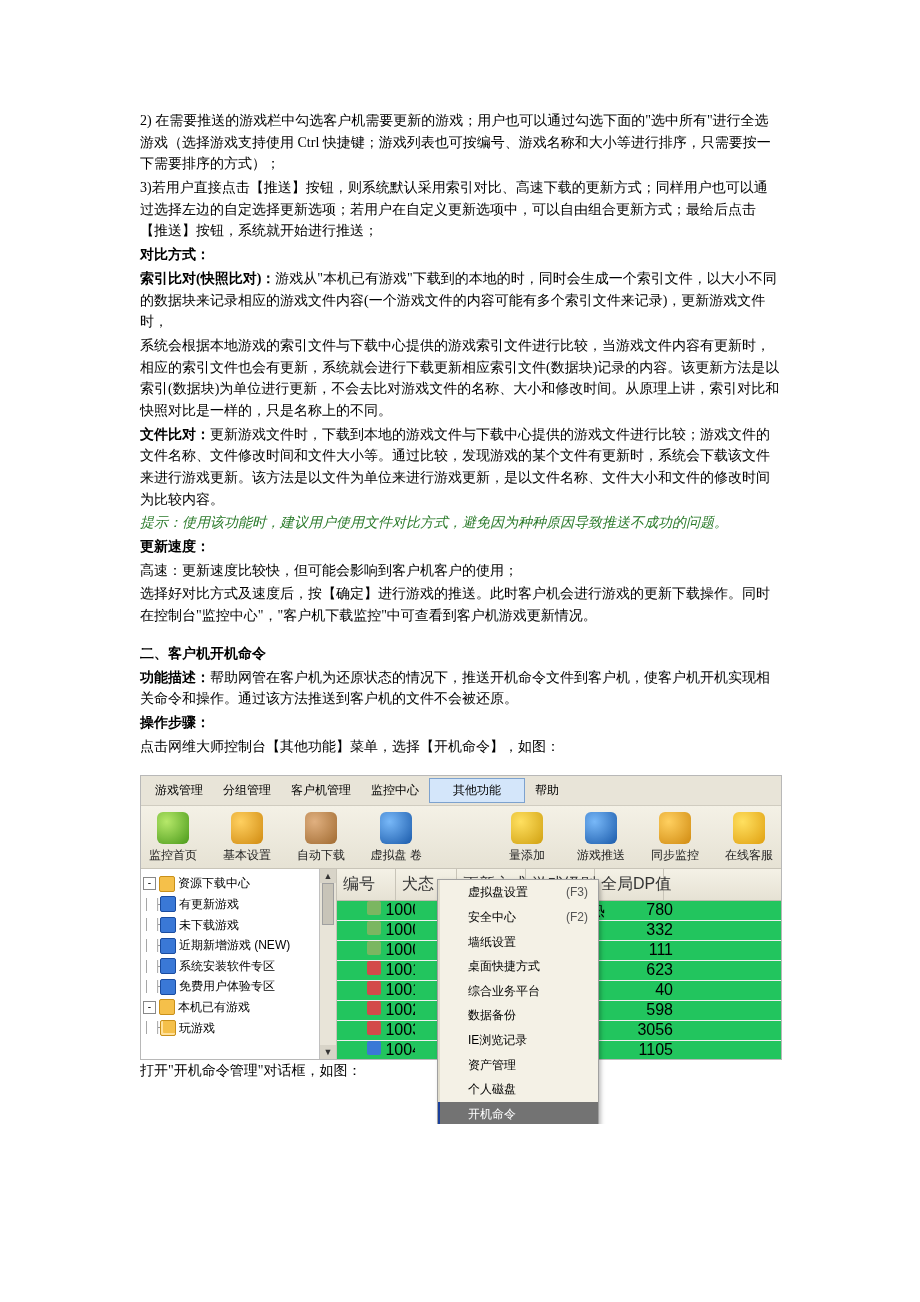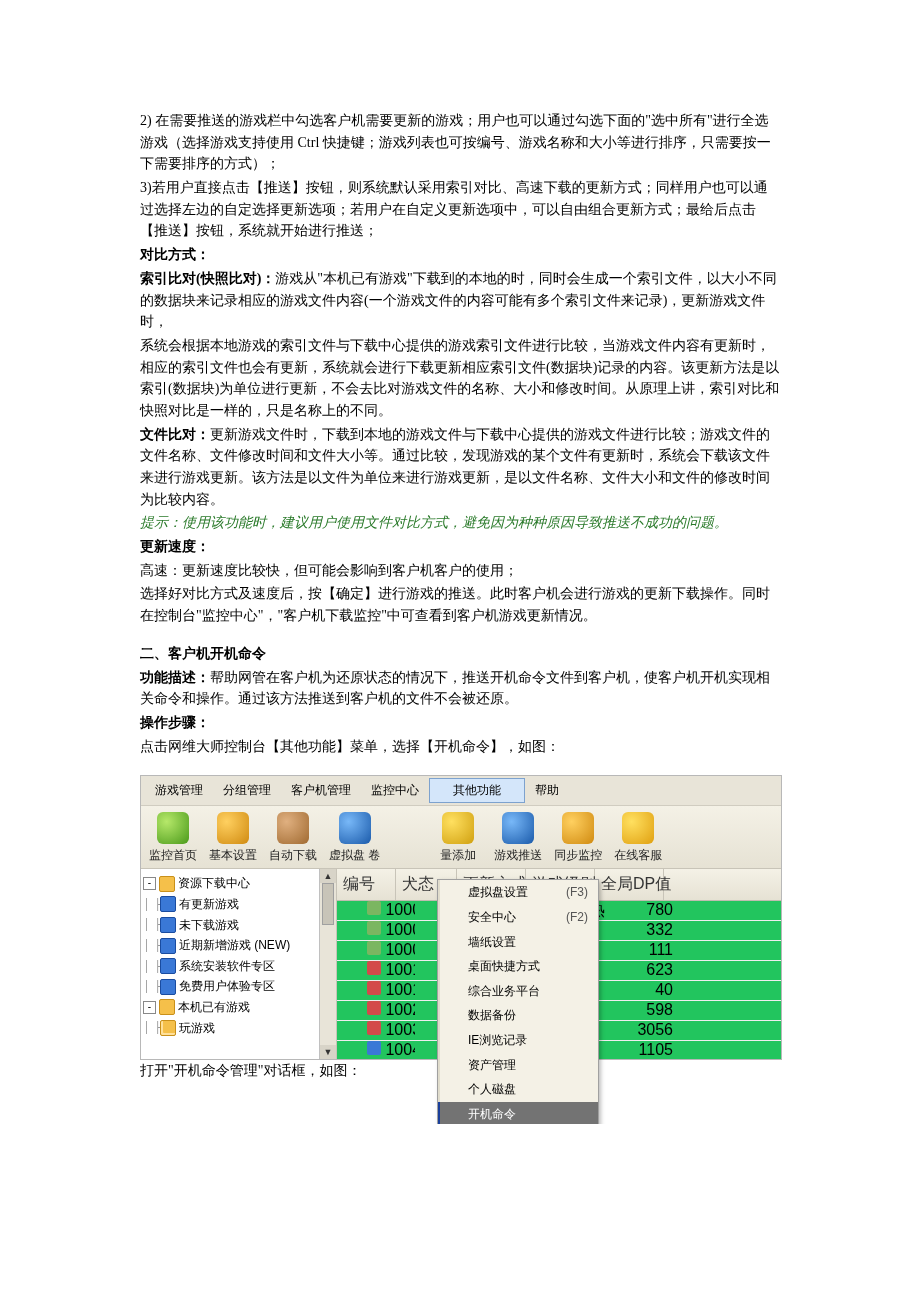--- a/index.html
+++ b/index.html
@@ -47,21 +47,21 @@
     background: #d4e6fa;
     border: 1px solid #7da2ce;
     padding: 2px 23px;
   }
 
   
   .toolbar {
     display: flex;
     background: linear-gradient(#f4f1e6, #e6e2d4);
     padding: 6px 8px 4px 8px;
-    gap: 12px;
+    gap: 26px;
     border-bottom: 1px solid #c8c4b8;
     align-items: flex-end;
   }
   .tbtn {
     display: flex;
     flex-direction: column;
     align-items: center;
     min-width: 48px;
   }
   .tbtn .ticon {

